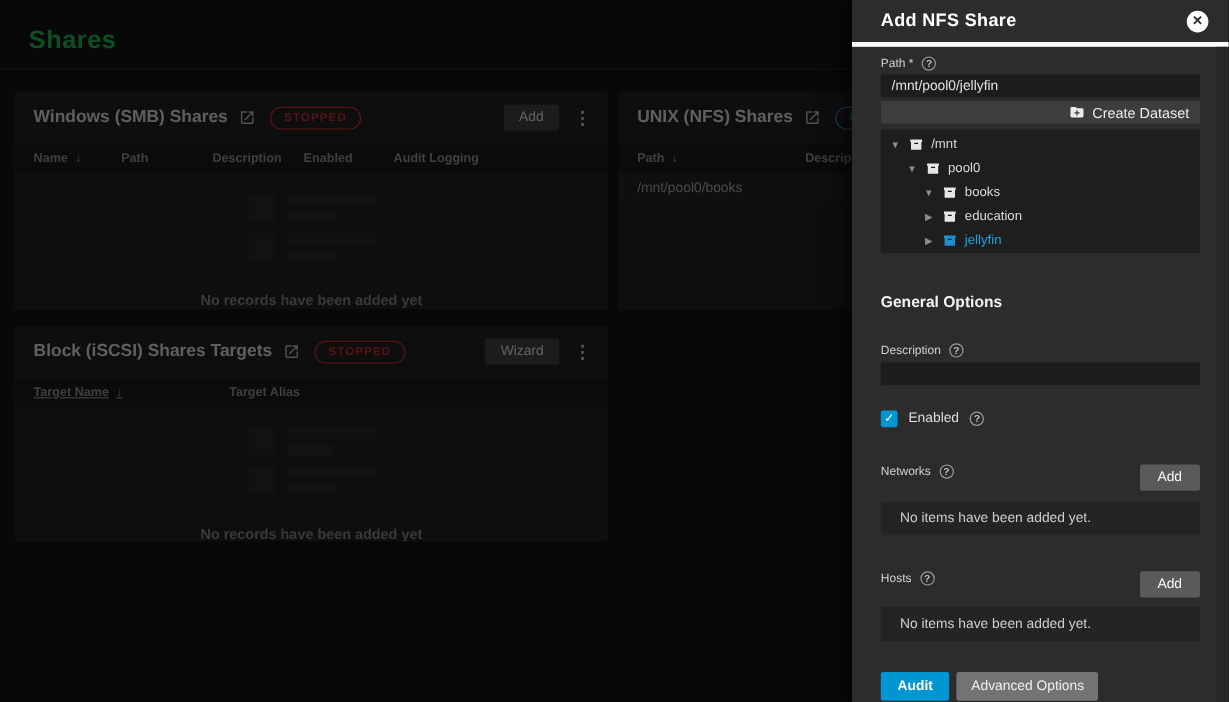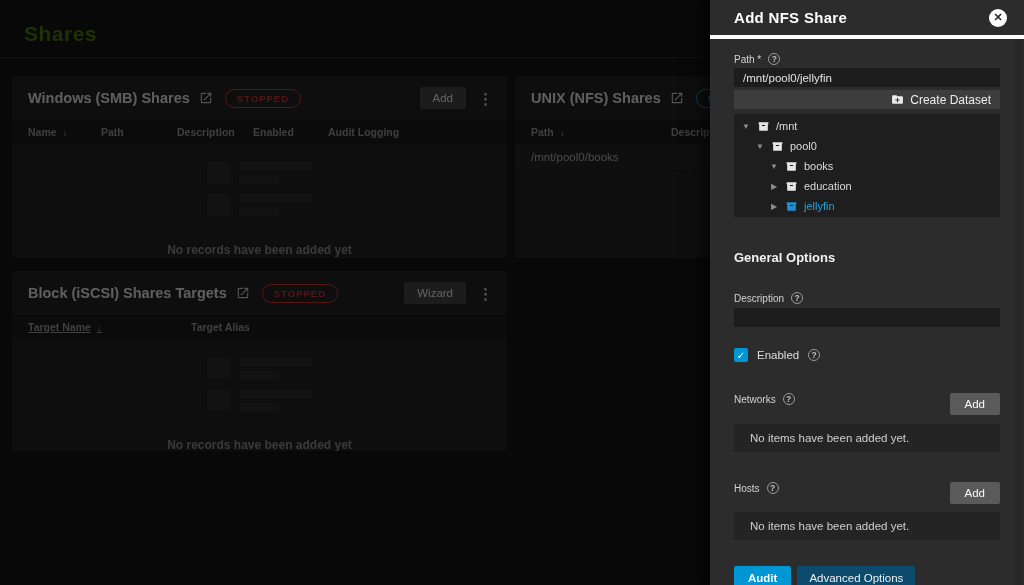--- a/index.html
+++ b/index.html
@@ -5,21 +5,21 @@
   * { margin:0; padding:0; box-sizing:border-box; }
   html,body { width:1024px; height:585px; overflow:hidden; }
   body {
     font-family:"Liberation Sans", sans-serif;
     background:#151515; color:#e0e0e0;
     position:relative;
   }
 
   
   .main { position:absolute; inset:0; }
-  .page-title { position:absolute; left:24px; top:22px; font-size:21px; font-weight:bold; color:#4d7c0f; letter-spacing:.5px; }
+  .page-title { position:absolute; left:24px; top:22px; font-size:21px; font-weight:bold; color:#22c55e; letter-spacing:.5px; }
   .header-divider { position:absolute; top:57px; left:0; right:0; border-top:1px solid #2f2f2f; }
 
   .card { position:absolute; background:#232323; border-radius:3px; overflow:hidden; }
   .card-smb   { left:12px; top:76px;  width:495px; height:182px; }
   .card-nfs   { left:515px; top:76px; width:495px; height:182px; }
   .card-iscsi { left:12px; top:271px; width:495px; height:180px; }
 
   .card-head { display:flex; align-items:center; height:44px; padding:0 14px 0 16px; }
   .card-title { font-size:14.5px; font-weight:bold; color:#ececec; white-space:nowrap; }
   .ext-icon { margin-left:9px; display:inline-flex; }
@@ -55,21 +55,21 @@
   .panel-head { height:39px; display:flex; align-items:center; padding:0 17px 0 24px; border-bottom:4px solid #ffffff; }
   .panel-title { font-size:15px; font-weight:bold; color:#ffffff; letter-spacing:.3px; }
   .close-btn { margin-left:auto; width:18px; height:18px; border-radius:50%; background:#ffffff; color:#2c2c2c; font-size:11px; font-weight:bold; display:flex; align-items:center; justify-content:center; border:none; }
 
   .panel-body { padding:0 24px; position:relative; }
   .scroll-track { position:absolute; right:2px; top:39px; bottom:0; width:8px; background:#272727; z-index:11; }
 
   .field-label { display:flex; align-items:center; gap:7px; font-size:10px; color:#d2d2d2; }
   .help-icon { width:12px; height:12px; border:1px solid #9a9a9a; border-radius:50%; color:#c0c0c0; font-size:8.5px; font-weight:bold; display:inline-flex; align-items:center; justify-content:center; line-height:1; }
 
-  .lbl-path { margin-top:14px; }
+  .lbl-path { margin-top:8px; }
   .text-input { width:100%; height:19px; margin-top:3px; background:#1d1d1d; border:none; outline:none; color:#e2e2e2; font-size:11.5px; padding:0 9px; font-family:inherit; }
 
   .create-bar { height:19px; margin-top:3px; background:#3d3d3d; display:flex; align-items:center; justify-content:flex-end; gap:6px; padding:0 9px; cursor:default; }
   .folder-icon { display:inline-flex; } .folder-icon svg { width:13px; height:13px; }
   .create-label { font-size:12px; font-weight:normal; color:#ececec; }
 
   .tree { margin-top:5px; background:#1e1e1e; padding:2px 0 1px; }
   .tree-row { height:20px; display:flex; align-items:center; gap:6px; font-size:11px; color:#dadada; padding-left:calc(7px + var(--d)*14px); }
   .tree-toggle { width:10px; text-align:center; color:#8d8d8d; font-size:8px; }
   .ds-icon { display:inline-flex; color:#e6e6e6; } .ds-icon svg { width:13px; height:13px; fill:currentColor; }
@@ -83,21 +83,21 @@
   .checkbox { width:14px; height:14px; background:#0095d3; border-radius:2px; color:#fff; font-size:10px; display:flex; align-items:center; justify-content:center; }
 
   .list-header { display:flex; align-items:flex-start; }
   .lh-networks { margin-top:31px; } .lh-hosts { margin-top:30px; }
   .btn-add { margin-left:auto; background:#5a5a5a; color:#fafafa; border:none; border-radius:2px; font-size:11.5px; padding:5px 15px; font-family:inherit; }
   .empty-box { margin-top:9px; background:#242424; color:#cfcfcf; font-size:11.5px; padding:8px 16px; }
   .eb-hosts { margin-top:8px; }
 
   .actions { margin-top:26px; display:flex; gap:6px; }
   .btn-save { background:#0095d3; color:#ffffff; border:none; border-radius:2px; font-size:11.5px; font-weight:bold; padding:6px 14px; font-family:inherit; }
-  .btn-adv { background:#0c4a6e; color:#f0f0f0; border:none; border-radius:2px; font-size:11.5px; padding:6px 12px; font-family:inherit; }
+  .btn-adv { background:#737373; color:#f0f0f0; border:none; border-radius:2px; font-size:11.5px; padding:6px 12px; font-family:inherit; }
 </style>
 </head>
 <body>
 
 <div class="main">
   <div class="page-title">Shares</div>
   <div class="header-divider"></div>
 
   <div class="card card-smb">
     <div class="card-head">

